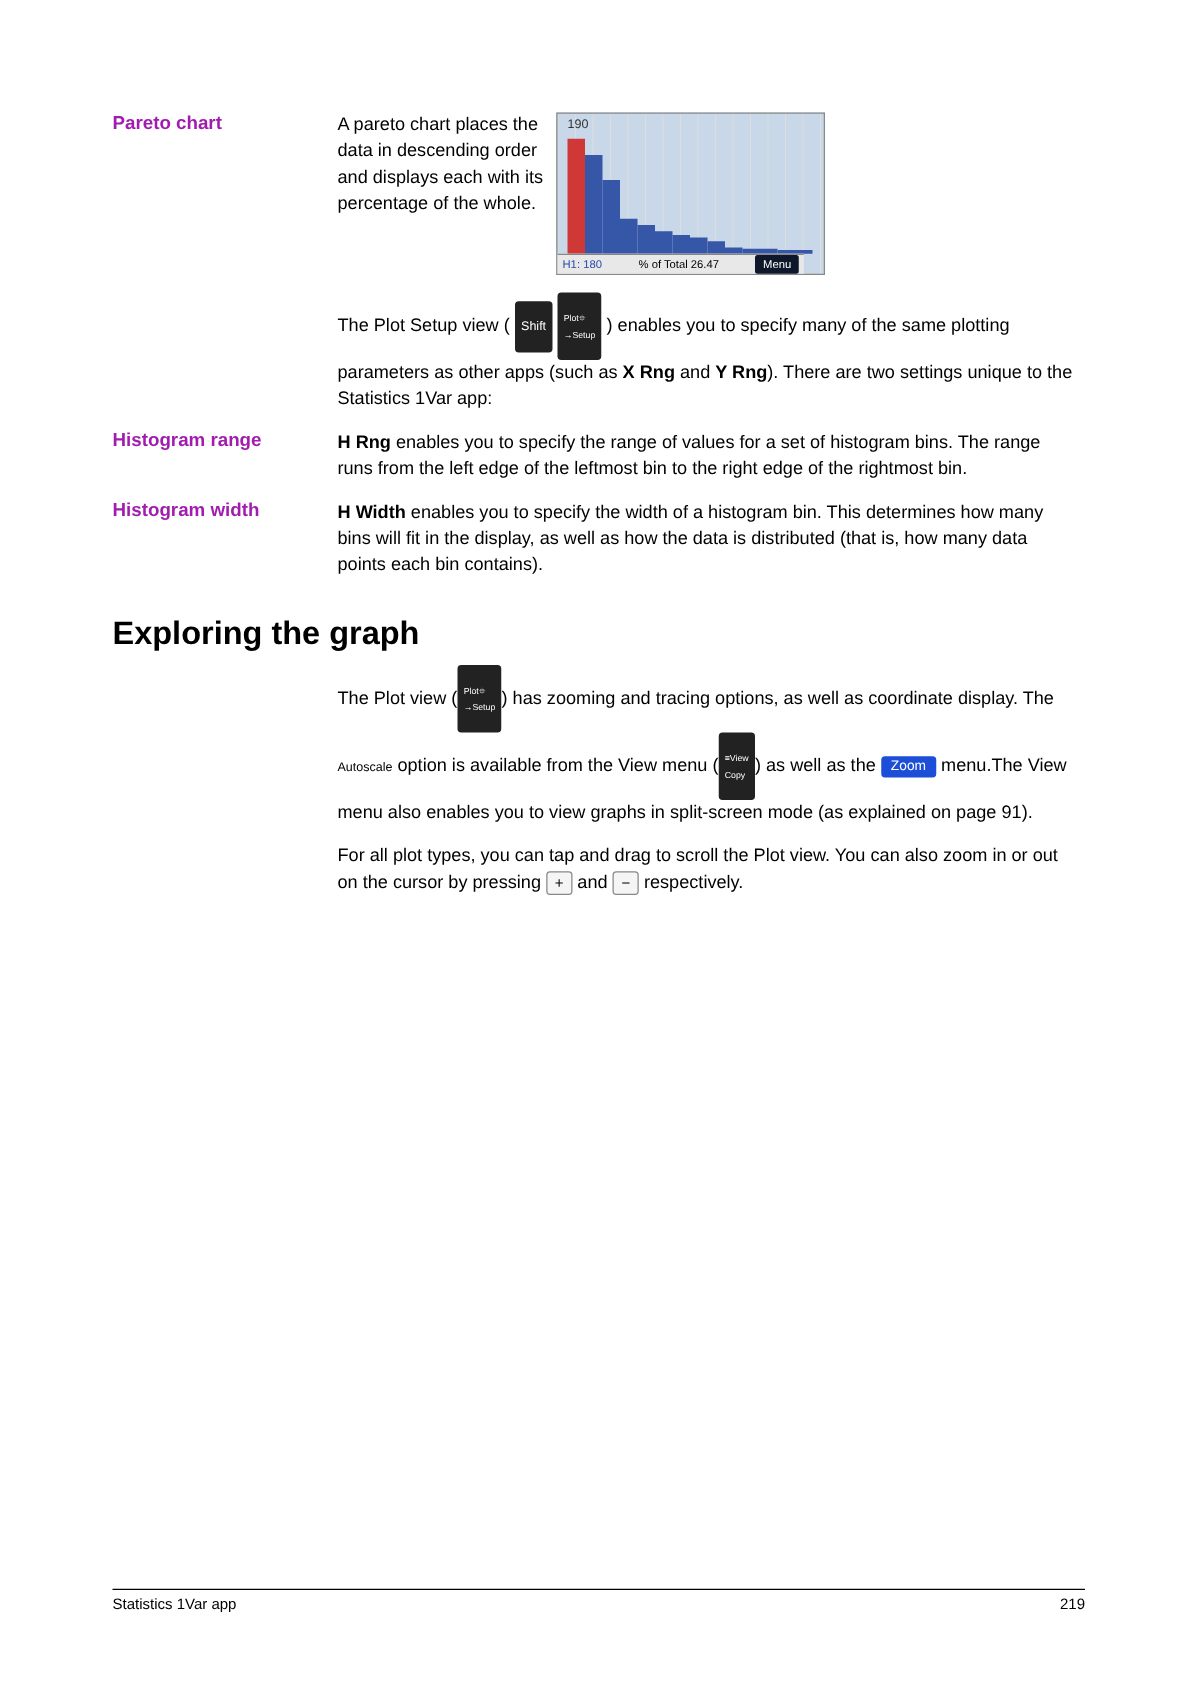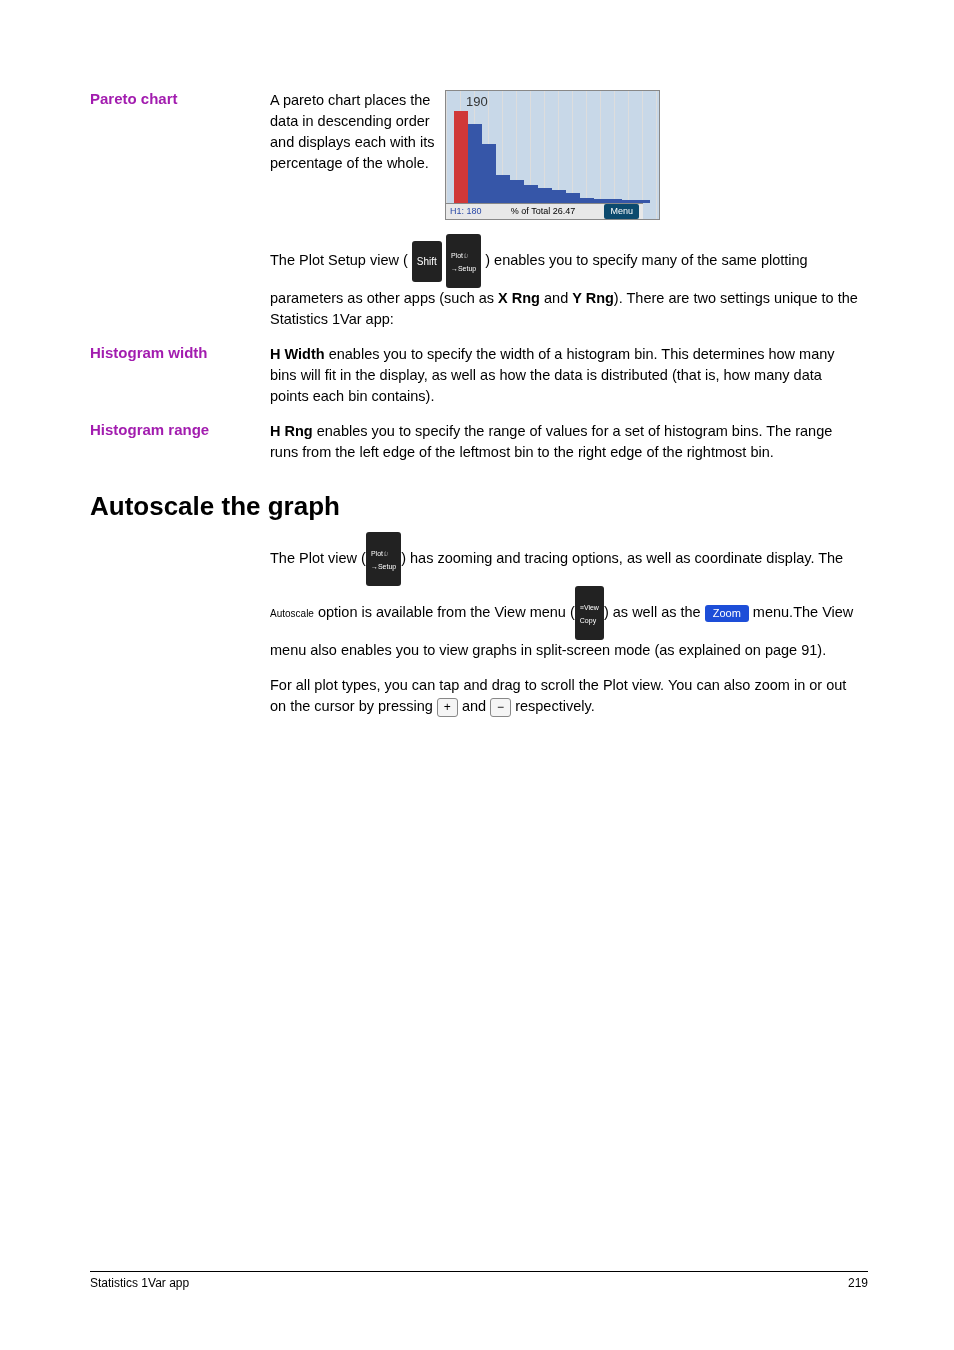--- a/index.html
+++ b/index.html
@@ -92,42 +92,42 @@
       width: 215px;
       height: 130px;
       border: 1px solid #888;
       position: relative;
       background: linear-gradient(to right, #ddd 1px, transparent 1px) 0 0 / 14px 100%,
                   #c8d8e8;
     }
     .pareto-chart .y-label {
       position: absolute;
       top: 2px;
-      left: 20px;
-      font-size: 13px;
+      left: 8px;
+      font-size: 10px;
       color: #333;
       font-family: Arial, sans-serif;
     }
     .pareto-chart .status-bar {
       position: absolute;
       bottom: 0;
       left: 0;
       right: 16px;
       height: 16px;
       background: #e8e8e8;
       border-top: 1px solid #888;
       display: flex;
       align-items: center;
       font-size: 9px;
       font-family: Arial, sans-serif;
       padding: 0 4px;
       justify-content: space-between;
     }
     .pareto-chart .status-bar .menu-btn {
-      background: #0c4a6e;
+      background: #0f172a;
       color: #fff;
       padding: 1px 6px;
       border-radius: 2px;
       font-size: 9px;
     }
     .pareto-bars {
       position: absolute;
       bottom: 16px;
       left: 8px;
       right: 4px;
@@ -206,37 +206,37 @@
     <div class="body-col">
       <span>The Plot Setup view (</span>
       <span class="key-pill">Shift</span>
       <span class="key-pill"><span class="stacklabel"><span>Plot⯐</span><br><span>→Setup</span></span></span>
       <span>) enables you to specify many of the same plotting parameters as other apps (such as </span><span class="bold">X Rng</span><span> and </span><span class="bold">Y Rng</span><span>). There are two settings unique to the Statistics 1Var app:</span>
     </div>
   </div>
 
   <div class="section-row">
     <div class="left-col">
+      <div class="side-heading">Histogram range</div>
+    </div>
+    <div class="body-col">
+      <span class="bold">H Rng</span><span> enables you to specify the range of values for a set of histogram bins. The range runs from the left edge of the leftmost bin to the right edge of the rightmost bin.</span>
+    </div>
+  </div>
+
+  <div class="section-row">
+    <div class="left-col">
       <div class="side-heading">Histogram width</div>
     </div>
     <div class="body-col">
       <span class="bold">H Width</span><span> enables you to specify the width of a histogram bin. This determines how many bins will fit in the display, as well as how the data is distributed (that is, how many data points each bin contains).</span>
     </div>
   </div>
 
-  <div class="section-row">
-    <div class="left-col">
-      <div class="side-heading">Histogram range</div>
-    </div>
-    <div class="body-col">
-      <span class="bold">H Rng</span><span> enables you to specify the range of values for a set of histogram bins. The range runs from the left edge of the leftmost bin to the right edge of the rightmost bin.</span>
-    </div>
-  </div>
-
-  <div class="h1">Autoscale the graph</div>
+  <div class="h1">Exploring the graph</div>
 
   <div class="section-row">
     <div class="left-col"></div>
     <div class="body-col">
       <span>The Plot view (</span><span class="key-pill"><span class="stacklabel"><span>Plot⯐</span><br><span>→Setup</span></span></span><span>) has zooming and tracing options, as well as coordinate display. The </span><span class="mono">Autoscale</span><span> option is available from the View menu (</span><span class="key-pill"><span class="stacklabel"><span>≡View</span><br><span>Copy</span></span></span><span>) as well as the </span><span class="key-pill zoom">Zoom</span><span> menu.The View menu also enables you to view graphs in split-screen mode (as explained on page 91).</span>
     </div>
   </div>
 
   <div class="section-row">
     <div class="left-col"></div>

